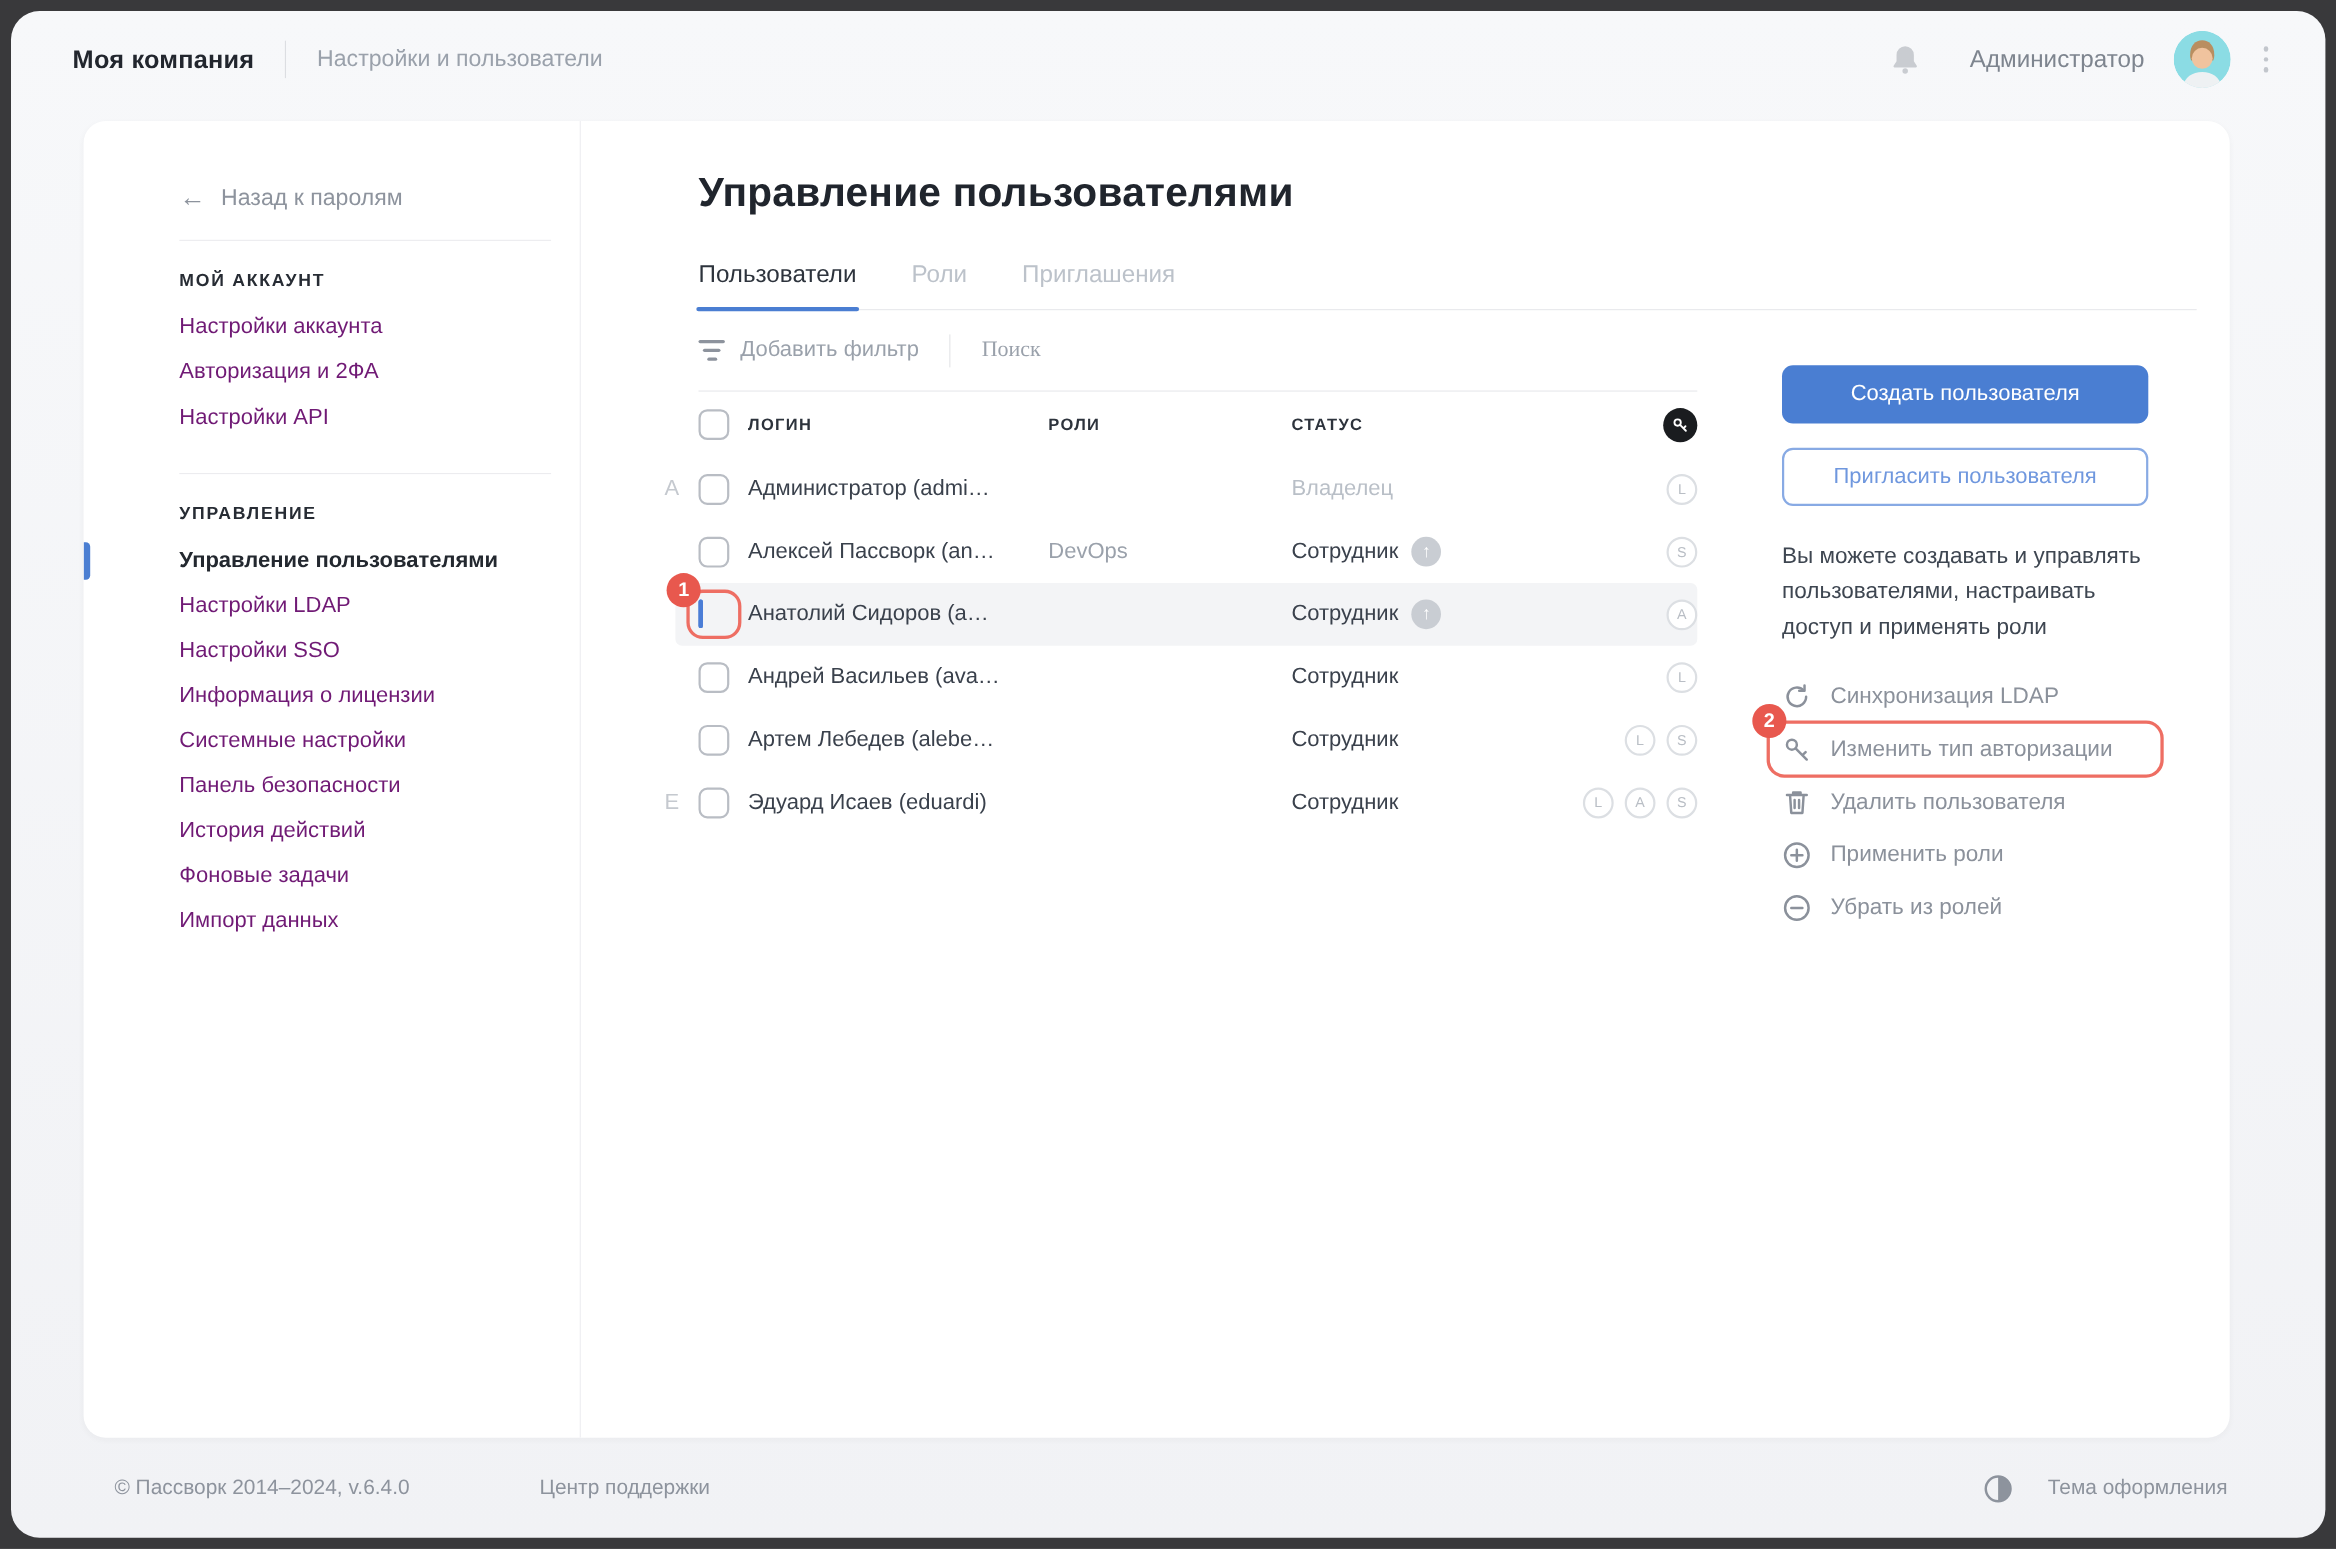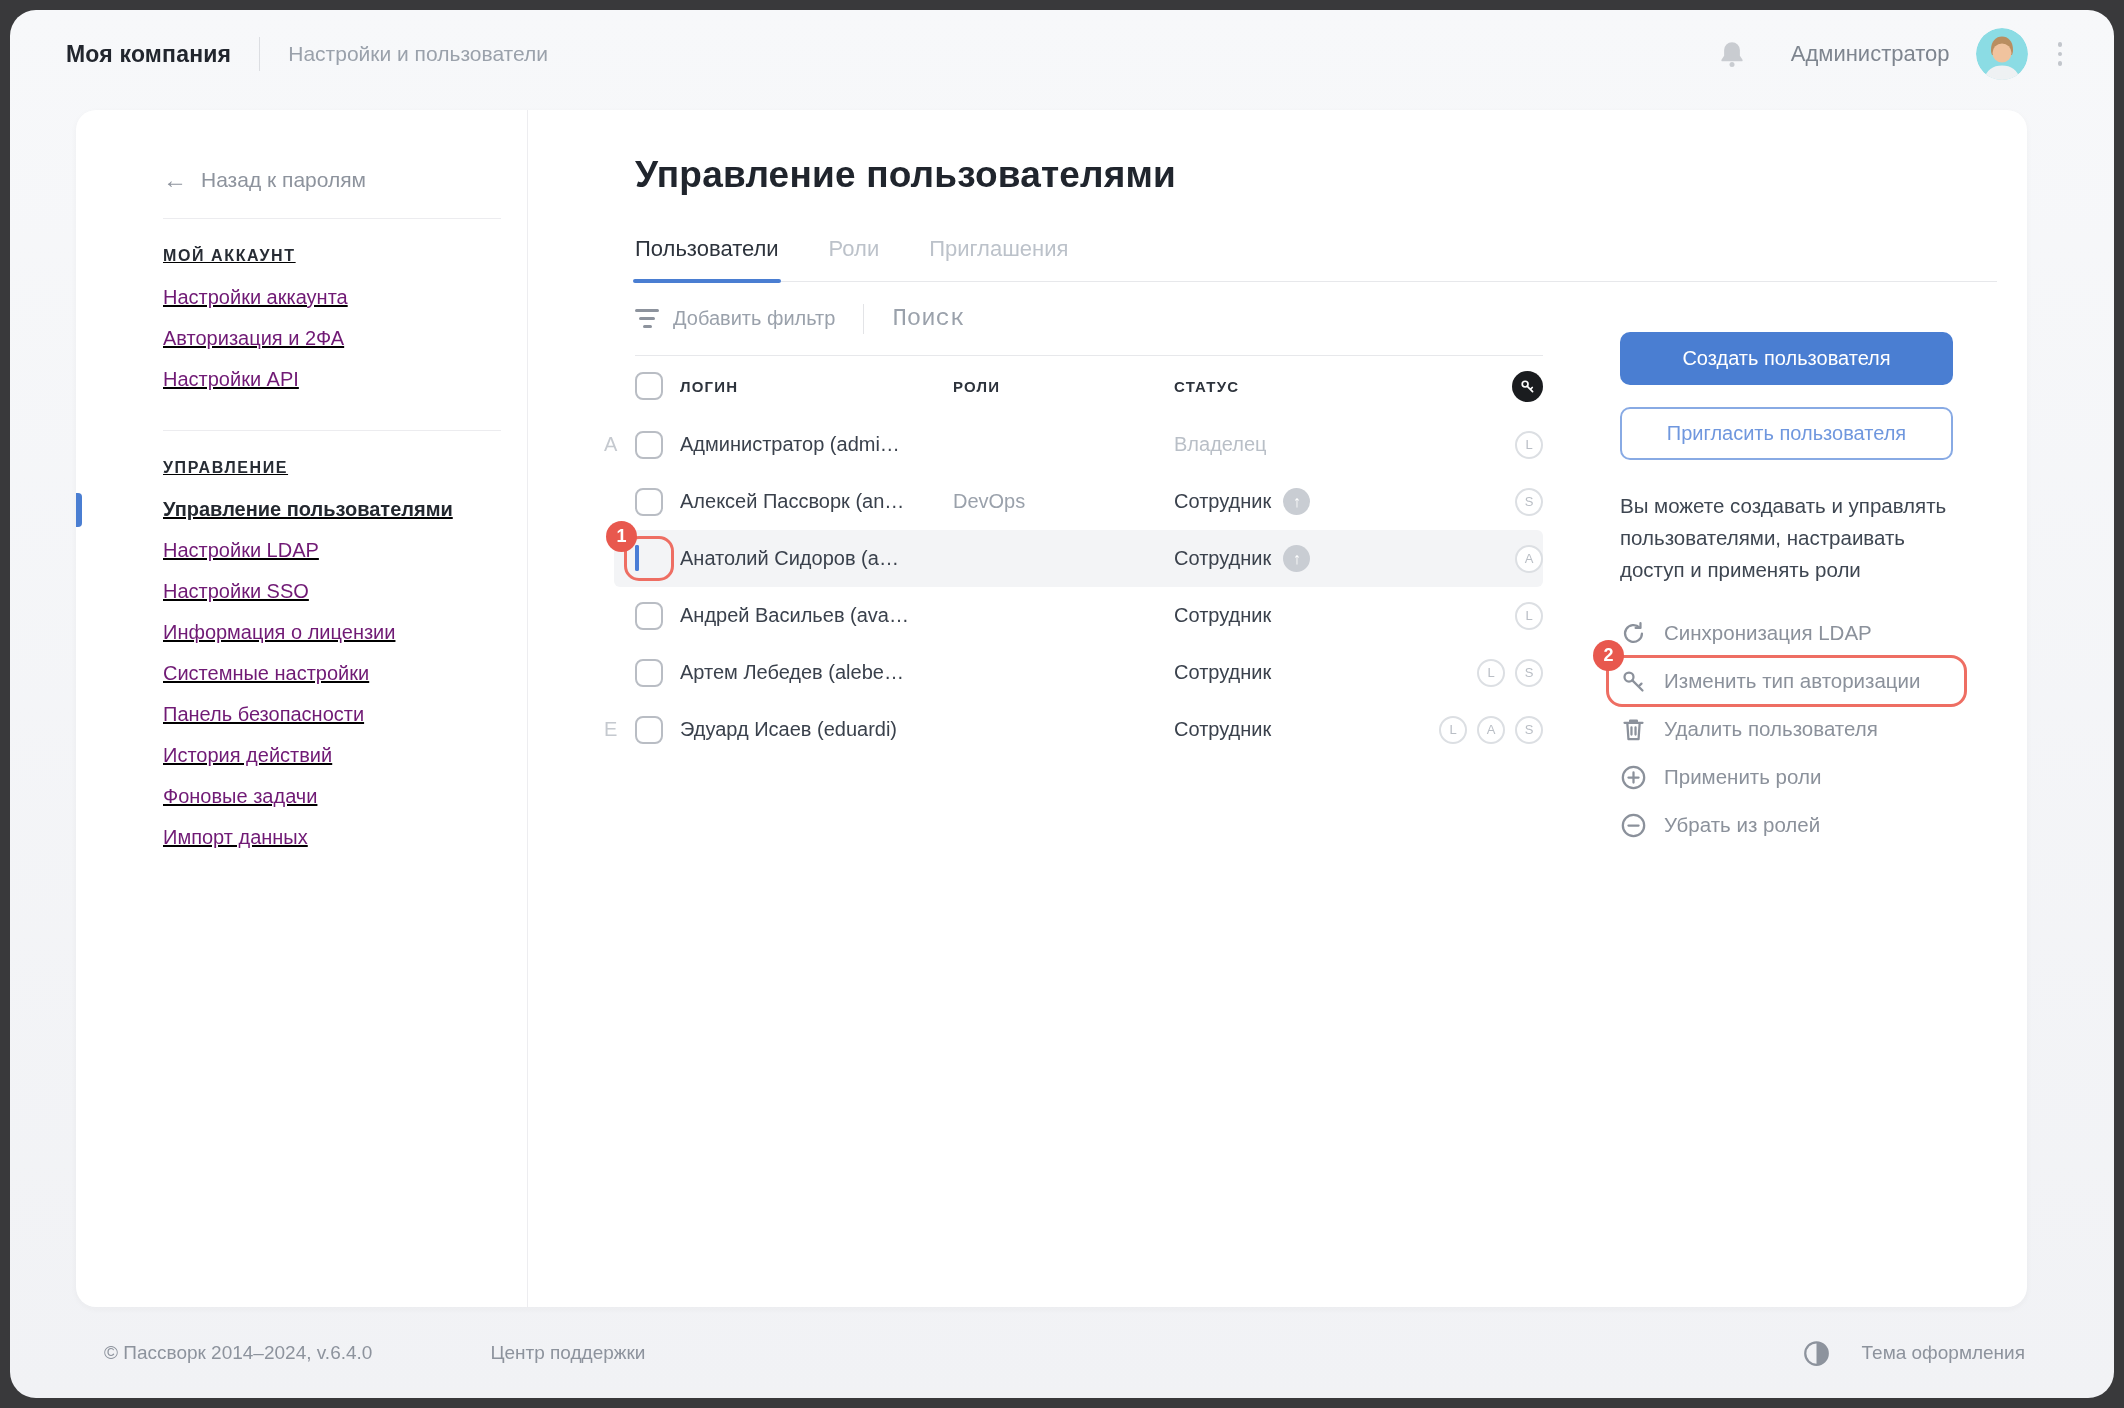--- a/index.html
+++ b/index.html
@@ -31,21 +31,21 @@
     margin:12px 87px 0 66px; height:1197px; background:#ffffff;
     border-radius:20px; display:flex; overflow:hidden;
     box-shadow:0 2px 6px rgba(40,45,60,.04);
   }
 
   
   .sidebar { width:452px; border-right:1px solid #ededf0; padding:58px 26px 0 87px; position:relative; flex:0 0 auto; }
   .back-link { display:flex; align-items:center; gap:14px; color:#8d939d; font-size:21px; cursor:pointer; }
   .back-link .arr { font-size:24px; line-height:1; }
   .side-divider { border:none; border-top:1px solid #ececef; margin:26px 0 0 0; }
-  .side-section { margin-top:28px;text-decoration:underline; }
+  .side-section { margin-top:28px; }
   .side-title { font-size:16px; font-weight:bold; letter-spacing:1.6px; color:#272c34; margin-bottom:12px; }
   .side-item { position:relative; font-size:20px; color:#701a75; line-height:41px; cursor:pointer; white-space:nowrap; }
   .side-item.active { color:#23282f; font-weight:bold; }
   .active-bar { position:absolute; left:-87px; top:4px; width:6px; height:34px; background:#4a7ed2; border-radius:0 4px 4px 0; }
 
   
   .content { flex:1; padding:44px 30px 0 107px; min-width:0; }
   .page-title { font-size:37px; font-weight:bold; color:#20252d; letter-spacing:.2px; }
   .tabs { display:flex; gap:50px; margin-top:40px; border-bottom:1px solid #e7e8eb; }
   .tab { font-size:22px; color:#bcc2ca; padding-bottom:19px; cursor:pointer; position:relative; }
@@ -54,21 +54,21 @@
 
   .body-row { display:flex; }
   .table-area { width:908px; flex:0 0 auto; }
 
   .filter-row { display:flex; align-items:center; height:74px; border-bottom:1px solid #e7e8eb; }
   .filter-btn { display:flex; align-items:center; gap:14px; color:#9aa1ab; font-size:20px; cursor:pointer; }
   .filter-icon { display:flex; flex-direction:column; align-items:center; gap:5px; }
   .filter-icon i { height:3px; background:#8d939d; border-radius:2px; display:block; }
   .filter-icon i:nth-child(1){ width:24px; } .filter-icon i:nth-child(2){ width:16px; } .filter-icon i:nth-child(3){ width:9px; }
   .filter-sep { width:1px; height:30px; background:#e3e4e7; margin:0 28px; }
-  .search-input { border:none; outline:none; background:transparent; font-size:24px; color:#3a414c; width:300px; font-family:Liberation Mono, monospace; }
+  .search-input { border:none; outline:none; background:transparent; font-size:20px; color:#3a414c; width:300px; font-family:Liberation Serif, serif; }
   .search-input::placeholder { color:#9aa1ab; }
 
   .thead { display:flex; align-items:center; height:60px; }
   .th { font-size:15px; font-weight:bold; letter-spacing:1.2px; color:#2d333c; }
   .col-check { width:28px; flex:0 0 auto; }
   .col-name { width:273px; margin-left:17px; }
   .col-roles { width:221px; }
   .col-status { flex:1; display:flex; align-items:center; gap:12px; }
   .col-auth { display:flex; gap:10px; justify-content:flex-end; min-width:116px; }
 

